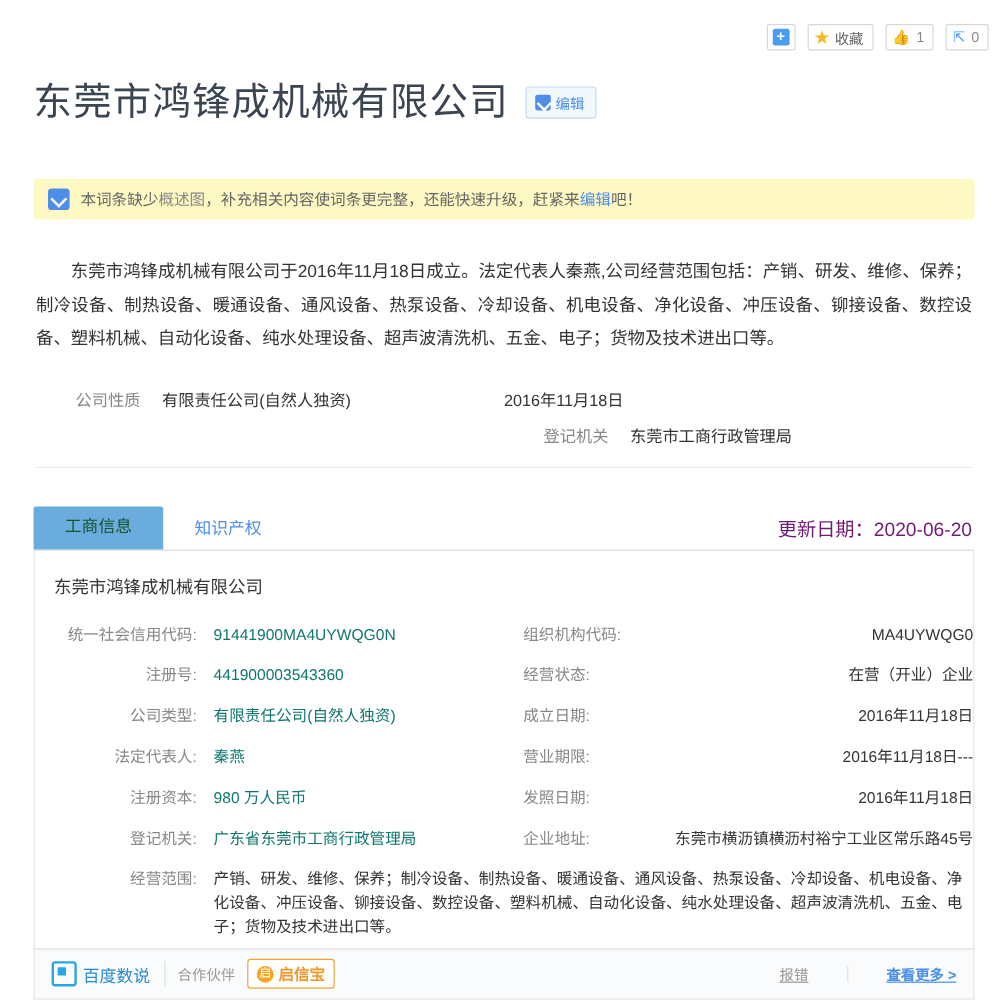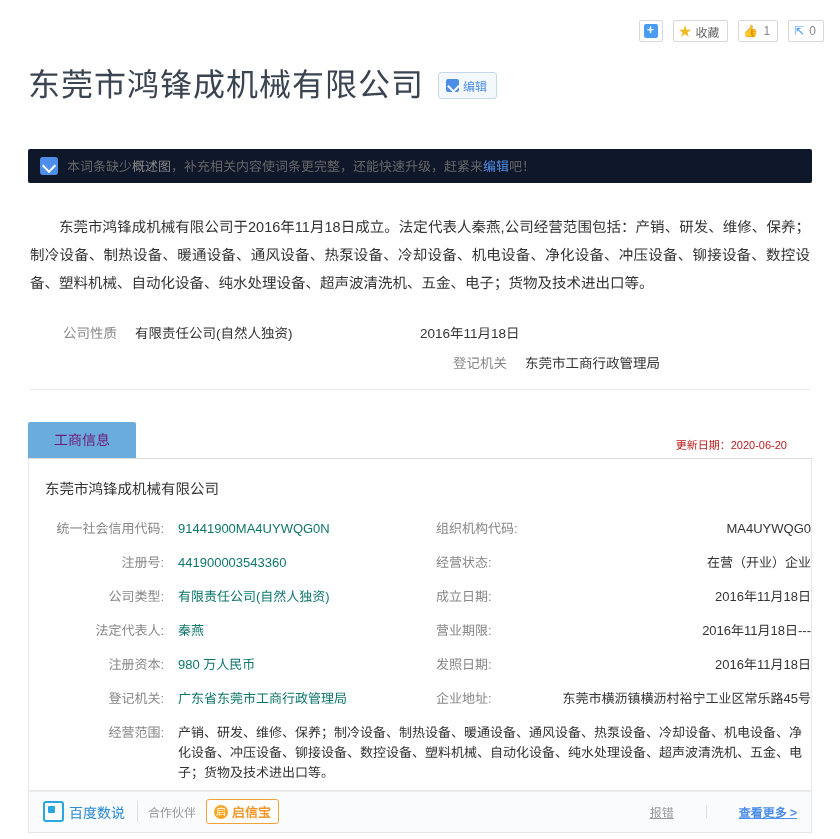--- a/index.html
+++ b/index.html
@@ -123,21 +123,21 @@
     left: 3px; top: 3px;
     width: 7px; height: 7px;
     border-left: 2px solid #fff;
     border-bottom: 2px solid #fff;
     transform: rotate(-45deg);
   }
 
   
   .notice {
     margin: 22px 28px 0 28px;
-    background: #0f172a;
+    background: #fef9c3;
     border-radius: 2px;
     height: 34px;
     display: flex;
     align-items: center;
     padding: 0 12px;
     font-size: 13px;
     color: #666;
     box-sizing: border-box;
   }
   .notice-ic {
@@ -204,29 +204,30 @@
   .tab {
     height: 36px;
     line-height: 36px;
     padding: 0 26px;
     font-size: 14px;
     color: #4d8fe8;
     box-sizing: border-box;
   }
   .tab.active {
     background: #6bacdf;
-    color: #701a75;
+    color: #14532d;
     border-radius: 2px 2px 0 0;
+    font-family: Liberation Serif, serif;
   }
   .update-date {
     position: absolute;
-    right: 25px;
+    right: 2px;
     bottom: 6px;
-    font-size: 11px;
-    color: #b91c1c;
+    font-size: 16px;
+    color: #701a75;
   }
 
   
   .detail-block {
     margin: 0 28px;
     border: 1px solid #e6e6e6;
     border-top: none;
     box-sizing: border-box;
   }
   .company-name {
@@ -388,20 +389,21 @@
       <div class="bi-col"></div>
       <div class="bi-col">
         <span class="bi-label">登记机关</span>
         <span class="bi-value">东莞市工商行政管理局</span>
       </div>
     </div>
   </div>
 
   <div class="tabs-wrap">
     <div class="tab active">工商信息</div>
+    <div class="tab">知识产权</div>
     <div class="update-date">更新日期：2020-06-20</div>
   </div>
 
   <div class="detail-block">
     <div class="company-name">东莞市鸿锋成机械有限公司</div>
     <table class="dtable">
       <tbody>
         <tr>
           <td class="dlabel">统一社会信用代码:</td>
           <td class="dvalue">91441900MA4UYWQG0N</td>

